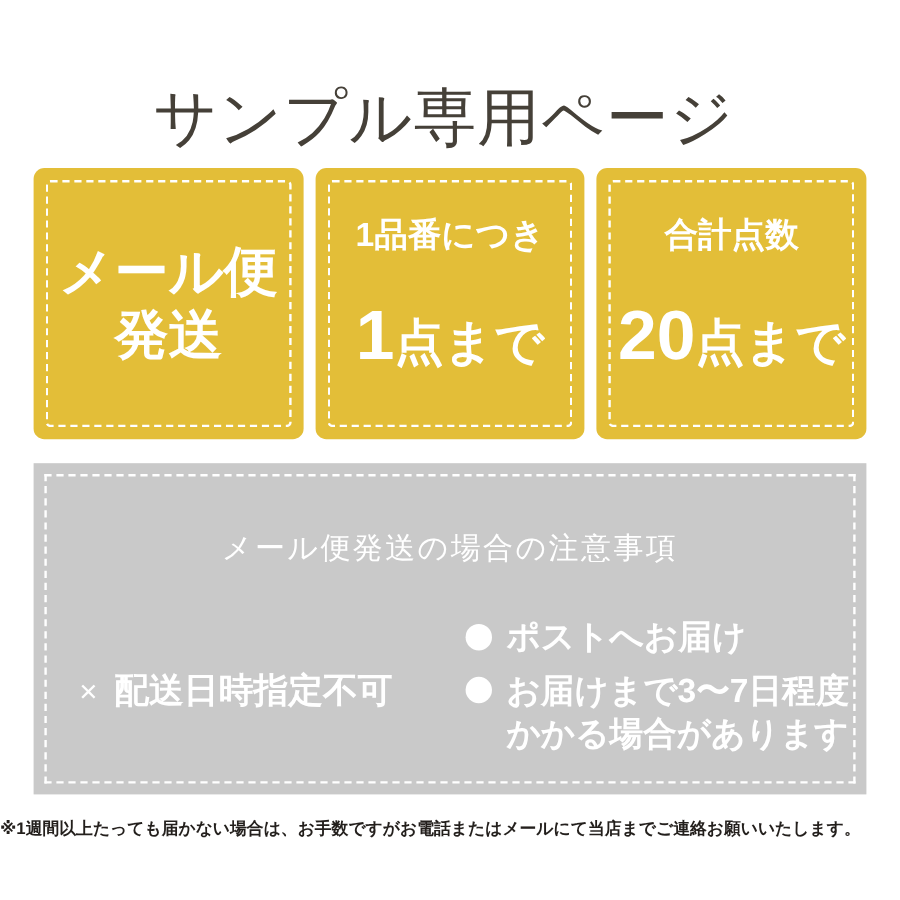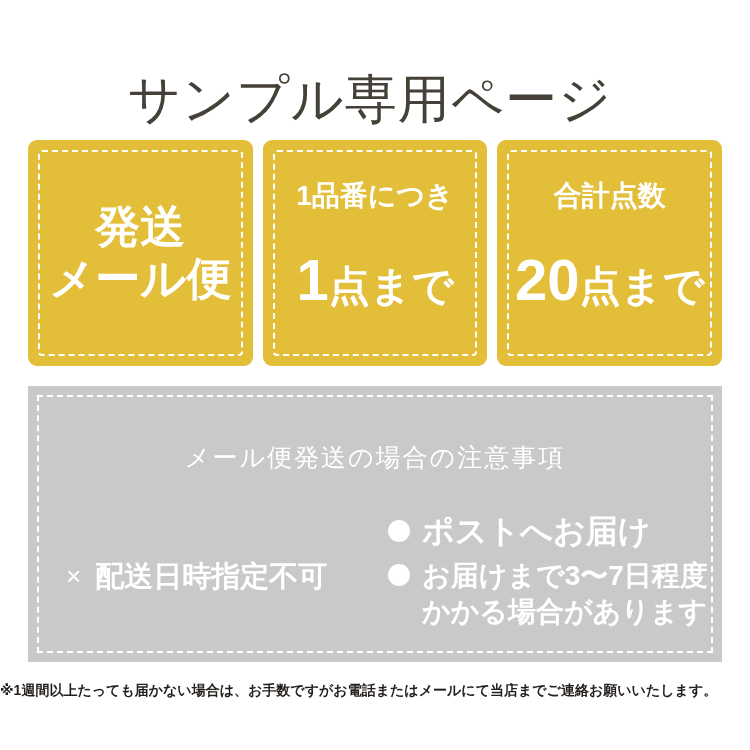--- a/index.html
+++ b/index.html
@@ -193,21 +193,21 @@
   .bullet-item .dot {
     width: 22px;
     height: 22px;
     border-radius: 50%;
     background: #ffffff;
     flex: 0 0 auto;
     margin-right: 12px;
     margin-top: 8px;
   }
   .bullet-text {
-    font-size: 32px;
+    font-size: 28px;
     line-height: 38px;
     font-weight: 700;
     white-space: pre-line;
   }
   .bullet-item.second .bullet-text {
     font-size: 28px;
     line-height: 36px;
   }
   .bullet-item.second .dot {
     margin-top: 6px;
@@ -233,22 +233,22 @@
 
 <div class="page">
 
   <h1 class="page-title">サンプル専用ページ</h1>
 
   <div class="cards-row">
 
     <div class="card">
       <span class="dash-frame"></span>
       <div class="card-inner">
+        <div class="card-bigline">メール便</div>
         <div class="card-bigline">発送</div>
-        <div class="card-bigline">メール便</div>
       </div>
     </div>
 
     <div class="card">
       <span class="dash-frame"></span>
       <div class="card-inner">
         <div class="card-caption">1品番につき</div>
         <div class="card-value">
           <span class="num">1</span><span class="unit">点まで</span>
         </div>

